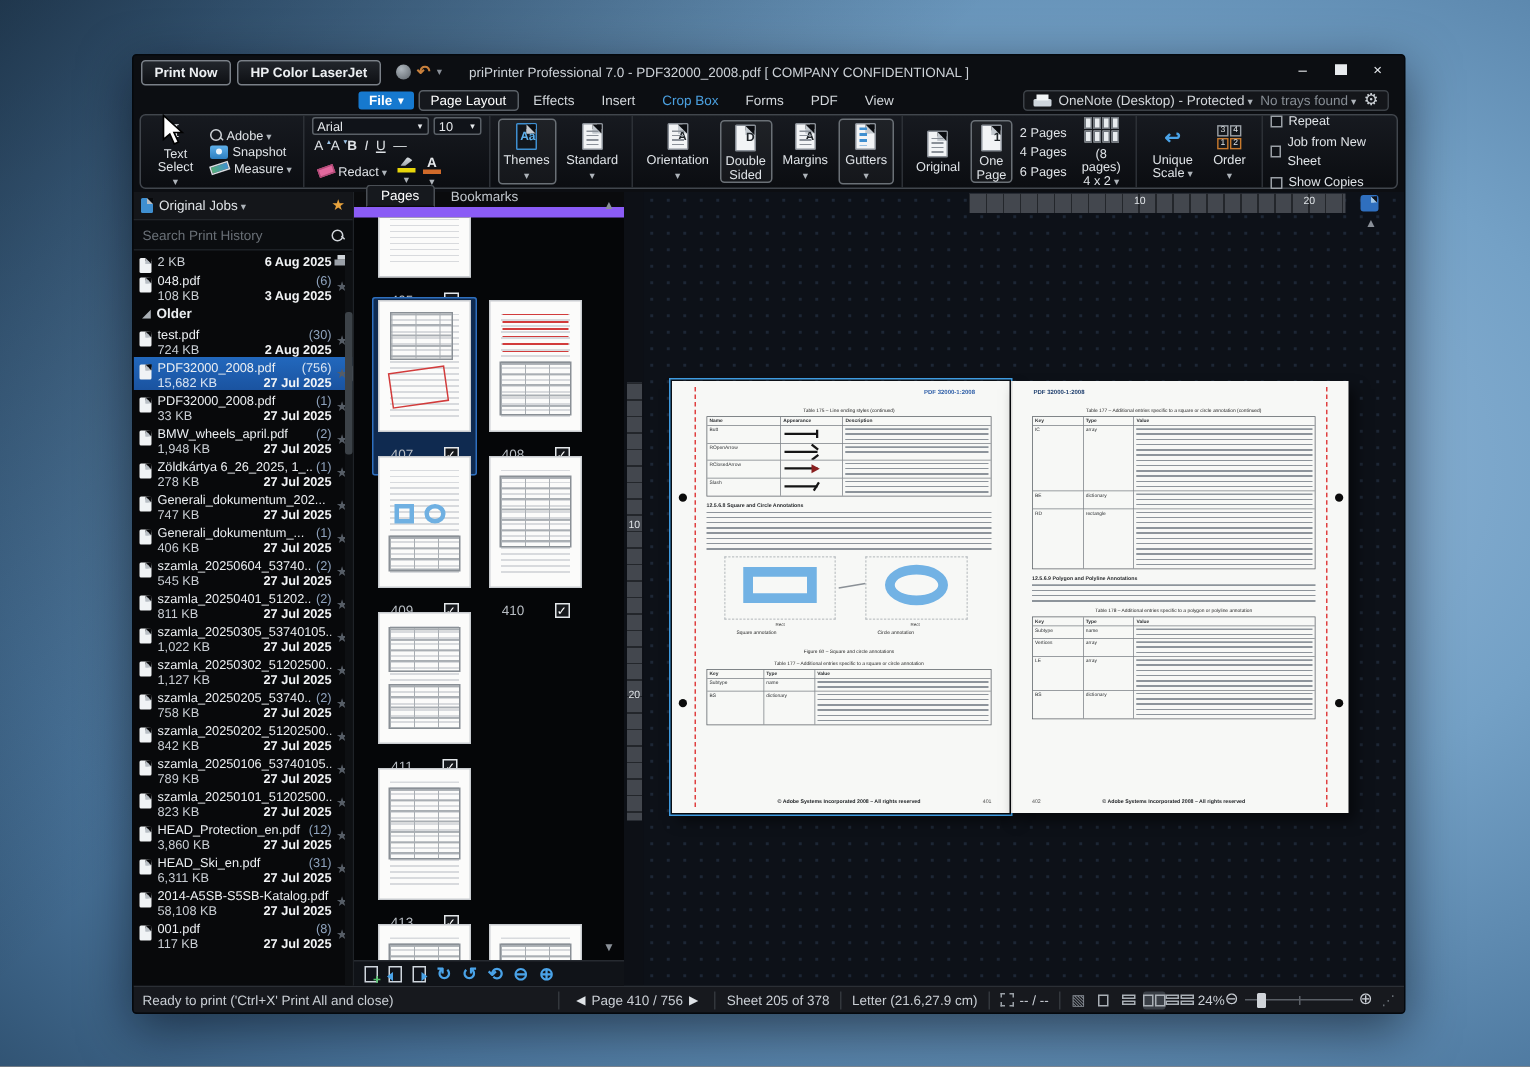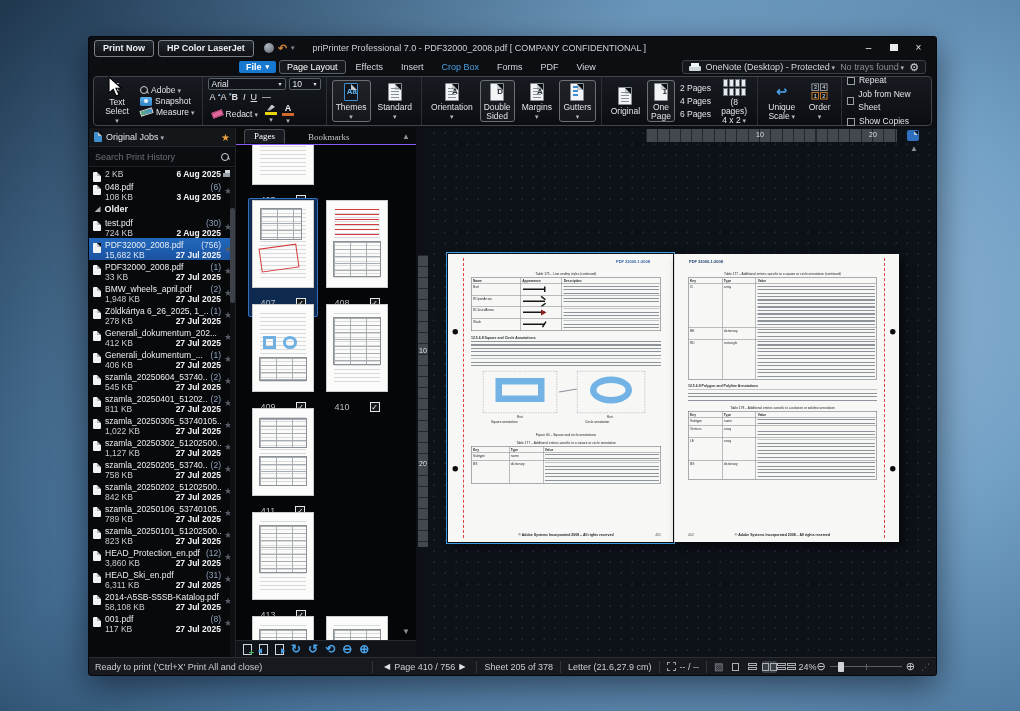--- a/index.html
+++ b/index.html
@@ -116,21 +116,21 @@
 .fgroup { display:flex; align-items:center; gap:4px; height:14px; padding:0 6px; font-size:9px; font-weight:bold; color:#eceff2; }
 .fgroup .tri { color:#aab0b6; font-size:7px; }
 .mini-printer { position:absolute; right:3px; top:3px; width:9px; height:7px; }
 .mini-printer::before { content:""; position:absolute; left:0; right:0; bottom:0; height:4px; background:#9aa0a8; }
 .mini-printer::after { content:""; position:absolute; left:1.5px; top:0; width:6px; height:3px; background:#cfd4d9; }
 .fp-scroll { position:absolute; right:0; top:40px; bottom:0; width:5px; background:#0e1013; }
 .fp-thumb { position:absolute; right:0; top:40px; width:5px; height:95px; background:#3c4248; border-radius:2px; }
 
 
 .thumbs-panel { width:180px; background:#050608; position:relative; }
-.tp-tabs { height:17px; display:flex; align-items:flex-end; gap:14px; padding-left:8px; background:#0a0b0d; border-bottom:1px solid #8b5cf6;font-family:Liberation Serif, serif; }
+.tp-tabs { height:17px; display:flex; align-items:flex-end; gap:2px; padding-left:8px; background:#0a0b0d; border-bottom:7px solid #8b5cf6; }
 .tp-tab { font-size:9px; color:#c0c6cc; padding:1px 9px 2px 9px; }
 .tp-tab.active { border:1px solid #4a4f55; border-bottom-color:#0a0b0d; border-radius:3px 3px 0 0; background:#16191e; color:#fff; }
 .tp-view { position:absolute; left:0; right:0; top:17px; bottom:17px; overflow:hidden; }
 .tcell { position:absolute; width:70px; }
 .tcell.sel { background:#0f2a50; outline:1.5px solid #2f6fbe; outline-offset:-1px; border-radius:2px; }
 .th-page { position:relative; margin:2px 4px 0 4px; width:62px; height:88px; background:#fbfbfa; border:1px solid #c9ccd0; overflow:hidden; }
 .th-page .base { position:absolute; left:7px; right:7px; top:8px; bottom:8px;
   background:repeating-linear-gradient(to bottom,#c9ccd1 0 1px,transparent 1px 4px); opacity:.7; }
 .th-label { display:flex; align-items:center; justify-content:center; gap:20px; height:29px; font-size:9px; color:#b9bec4; }
 .th-check { width:10px; height:10px; background:#16181c; border:1px solid #e4e7ea; color:#fff; font-size:8px; line-height:9px; text-align:center; }
@@ -557,21 +557,21 @@
                 <span class="dt">27 Jul 2025</span>
               </div>
             </div>
             <div class="frow">
               <span class="doc-ic fic"></span>
               <div class="l1">
                 <span class="nm">Generali_dokumentum_202...</span>
               </div>
               <span class="st">★</span>
               <div class="l2">
-                <span>412 KB</span>
+                <span>747 KB</span>
                 <span class="dt">27 Jul 2025</span>
               </div>
             </div>
             <div class="frow">
               <span class="doc-ic fic"></span>
               <div class="l1">
                 <span class="nm">Generali_dokumentum_...</span>
                 <span class="cnt">(1)</span>
               </div>
               <span class="st">★</span>

